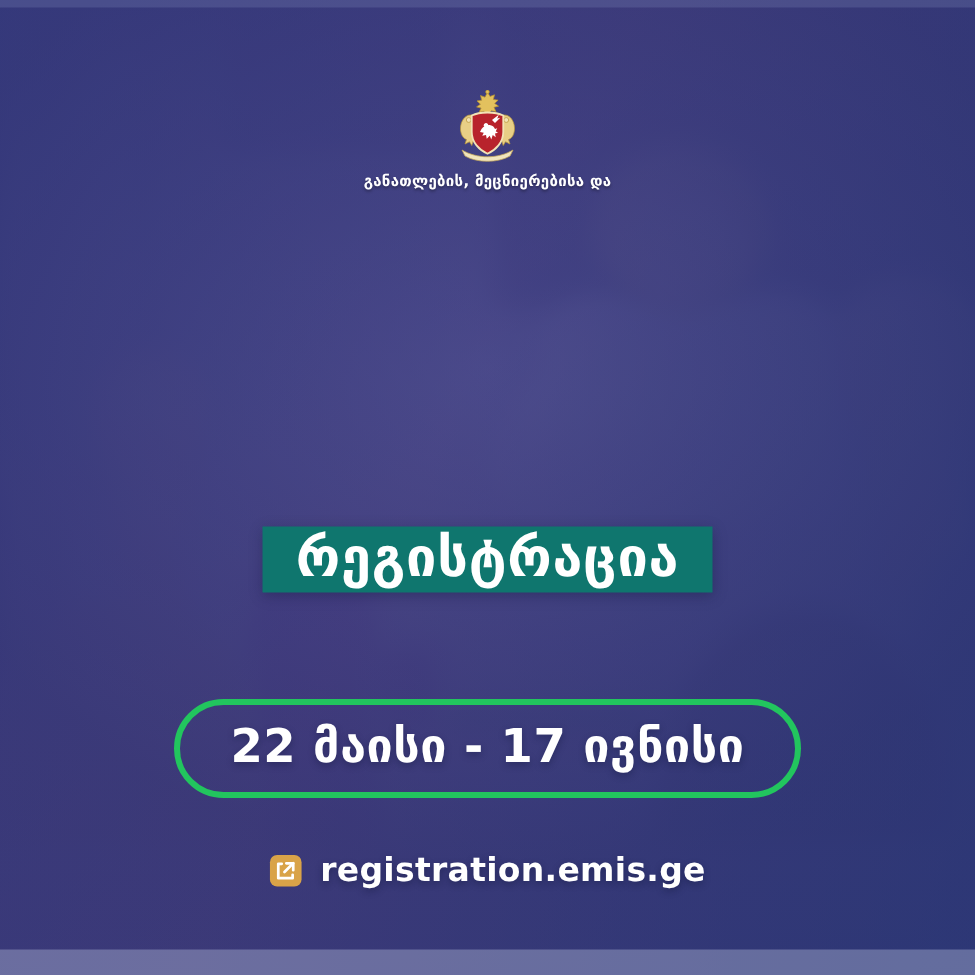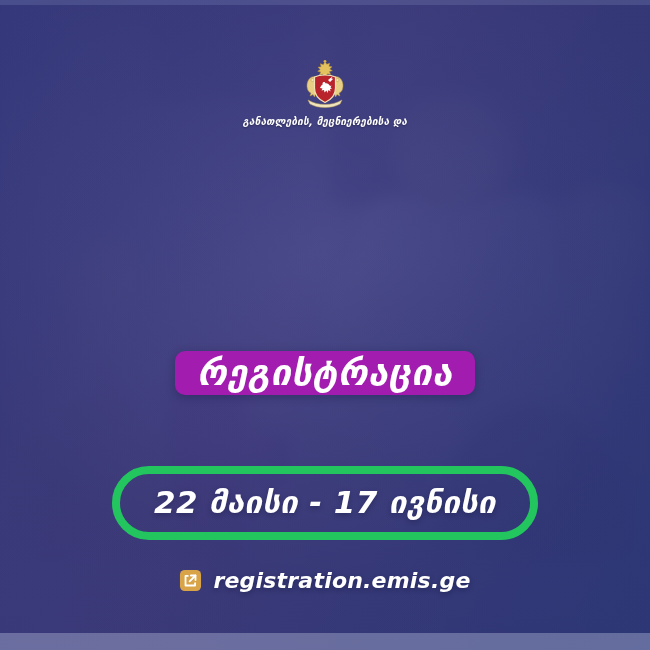--- a/index.html
+++ b/index.html
@@ -87,44 +87,44 @@
   .tint2{position:absolute;inset:0;
      background:linear-gradient(115deg,rgba(68,62,140,.40),rgba(110,72,150,.24) 45%,rgba(46,58,126,.46));}
 
   
   .band-top{position:absolute;left:0;top:0;width:100%;height:5px;
      background:rgba(120,130,180,.30);}
   .band-bottom{position:absolute;left:0;top:633px;width:100%;height:17px;
      background:rgba(176,184,214,.42);}
 
   
-  .content{position:absolute;inset:0;font-style:italic;}
+  .content{position:absolute;inset:0;}
 
   .brand{position:absolute;left:0;top:60px;width:100%;text-align:center;}
   .emblem{width:52px;height:48px;margin:0 auto;display:block;}
   .ministry{
     margin-top:7px;color:#ffffff;font-size:10px;line-height:1.45;
     letter-spacing:.2px;font-weight:700;
     text-shadow:0 1px 2px rgba(0,0,0,.35);}
 
   .headline{position:absolute;left:0;top:197px;width:100%;text-align:center;
      color:#ffffff;font-weight:700;font-size:41px;line-height:50px;
      letter-spacing:.3px;text-shadow:0 2px 6px rgba(15,20,55,.45);}
   .headline .ln{display:block;}
 
   .highlight-wrap{position:absolute;left:0;top:351px;width:100%;text-align:center;}
   .highlight{
-     display:inline-block;background:#a21caf;color:#ffffff;
+     display:inline-block;background:#0f766e;color:#ffffff;
      font-weight:700;font-size:36px;line-height:44px;
      padding:0 22px;letter-spacing:.5px;
-     box-shadow:0 2px 8px rgba(20,24,60,.35);border-radius:10px;}
+     box-shadow:0 2px 8px rgba(20,24,60,.35);}
 
   .date-wrap{position:absolute;left:0;top:466px;width:100%;text-align:center;}
   .date-pill{
-     display:inline-block;border:8px solid #22c55e;border-radius:40px;
+     display:inline-block;border:4px solid #22c55e;border-radius:40px;
      padding:9px 34px 11px;color:#ffffff;font-weight:700;font-size:31px;
      line-height:38px;letter-spacing:.4px;
      text-shadow:0 2px 5px rgba(15,20,55,.35);}
 
   .url-wrap{position:absolute;left:0;top:568px;width:100%;
      display:flex;align-items:center;justify-content:center;gap:11px;}
   .ext-icon{width:23px;height:23px;flex:0 0 auto;}
   .url-text{color:#ffffff;font-weight:700;font-size:22px;letter-spacing:.2px;
      text-shadow:0 2px 5px rgba(15,20,55,.4);}
 </style>

